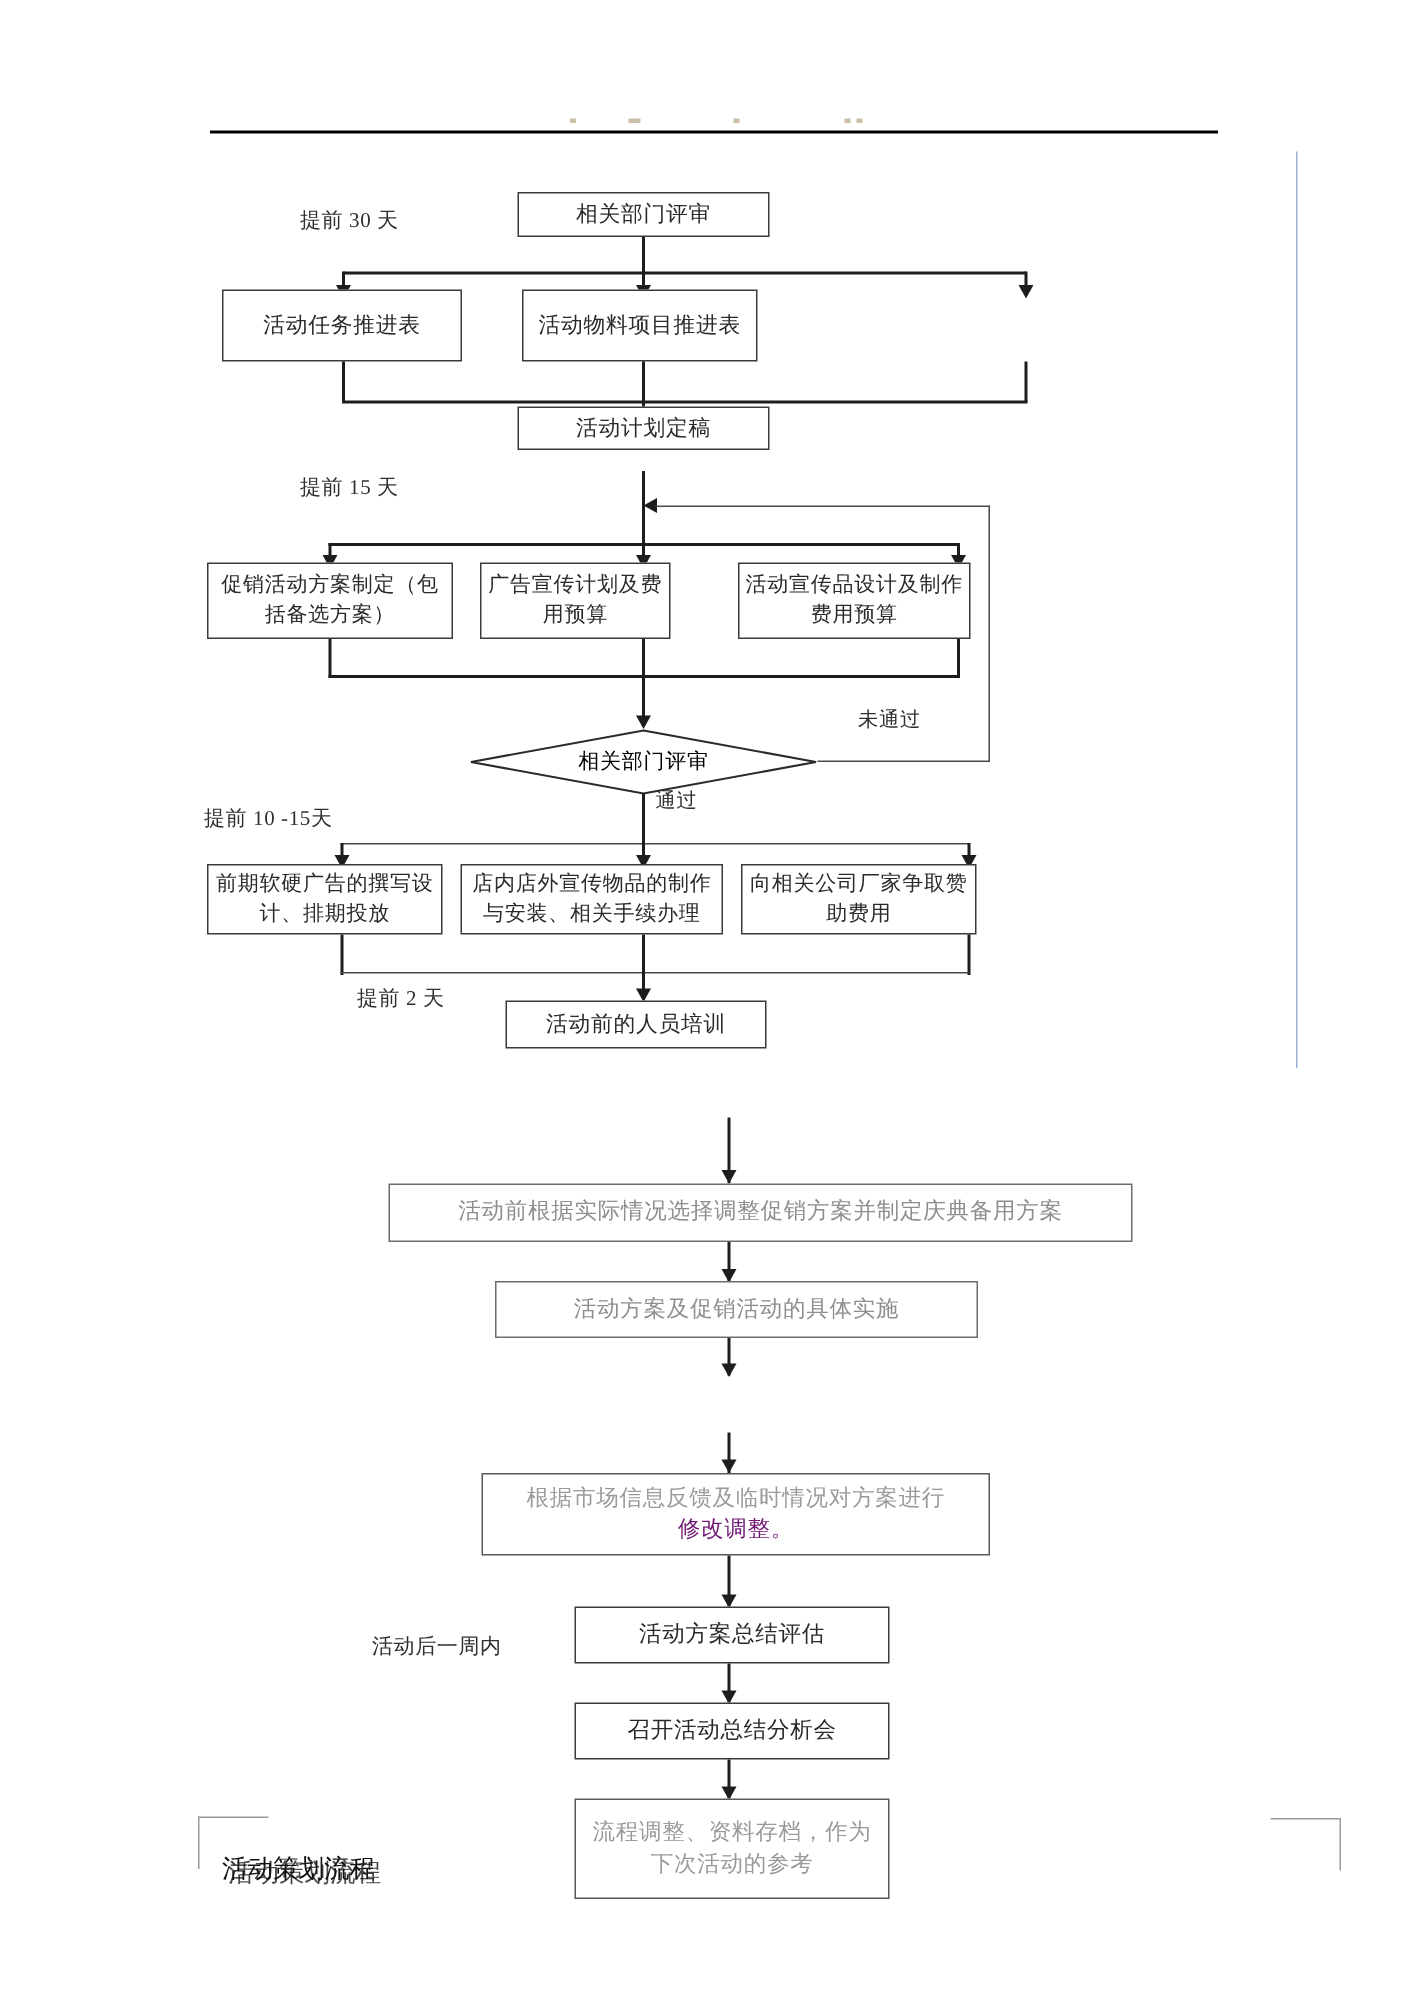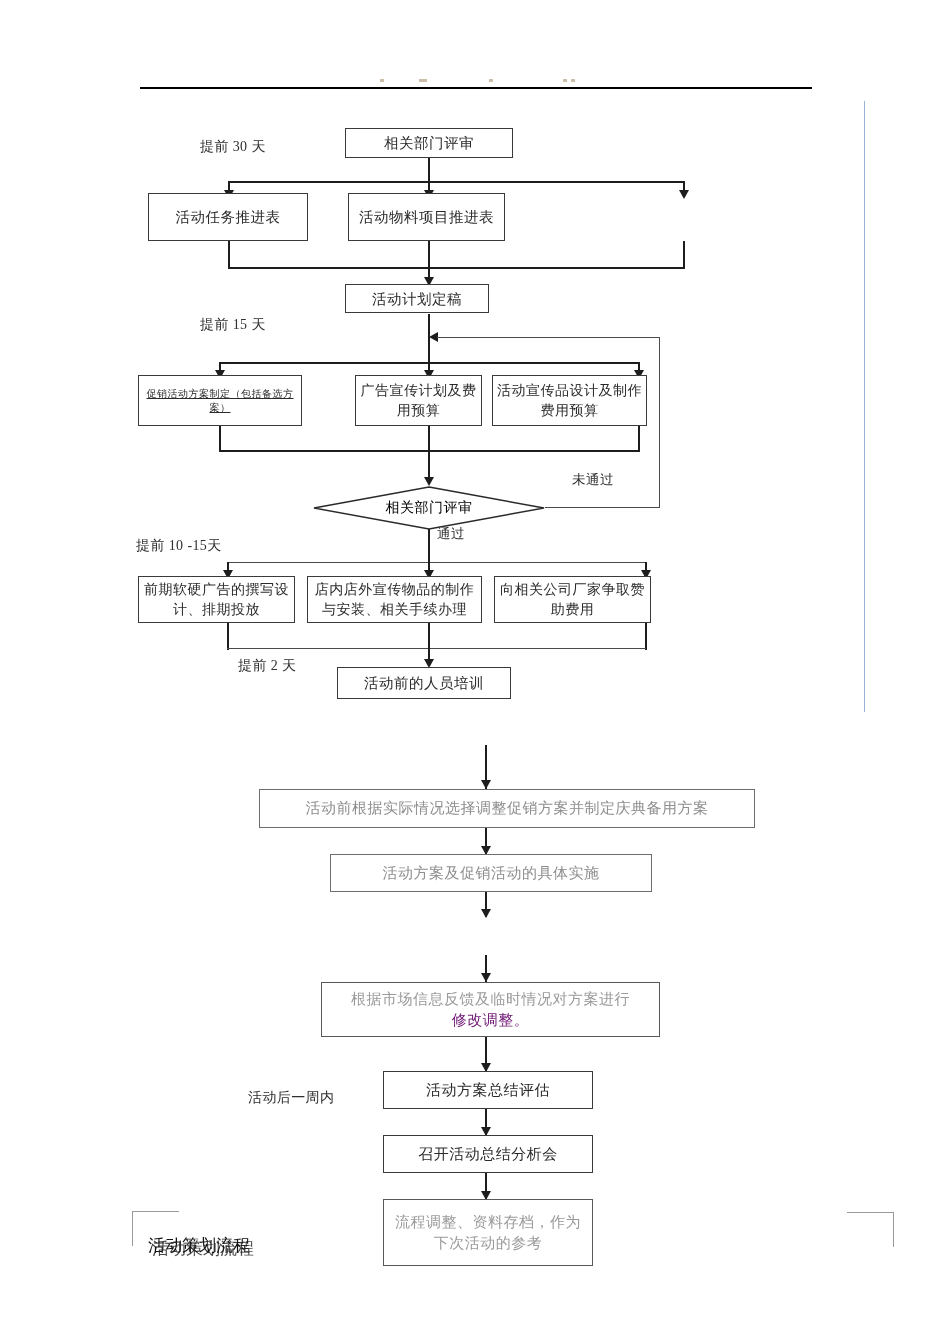--- a/index.html
+++ b/index.html
@@ -181,40 +181,40 @@
     <span class="txt">活动物料项目推进表</span>
   </div>
 
   <div class="vline" style="left:228px;top:241px;height:27px;"></div>
   <div class="vline" style="left:428px;top:241px;height:27px;"></div>
   <div class="vline" style="left:683px;top:241px;height:27px;"></div>
   <div class="hline" style="left:228px;top:267px;width:457px;"></div>
   <div class="vline" style="left:428px;top:267px;height:13px;"></div>
   <div class="arrow-down" style="left:424px;top:277px;"></div>
 
-  <div class="node" style="left:345px;top:284px;width:144px;height:29px;">
+  <div class="node" style="left:345px;top:271px;width:168px;height:29px;">
     <span class="txt">活动计划定稿</span>
   </div>
 
   <div class="vline" style="left:428px;top:314px;height:49px;"></div>
 
   <div class="arrow-left" style="left:429px;top:332px;"></div>
 
   <div class="hline" style="left:219px;top:362px;width:420px;"></div>
   <div class="vline" style="left:219px;top:362px;height:10px;"></div>
   <div class="arrow-down" style="left:215px;top:370px;"></div>
   <div class="vline" style="left:428px;top:362px;height:10px;"></div>
   <div class="arrow-down" style="left:424px;top:370px;"></div>
   <div class="vline" style="left:638px;top:362px;height:10px;"></div>
   <div class="arrow-down" style="left:634px;top:370px;"></div>
 
-  <div class="node" style="left:138px;top:375px;width:164px;height:51px;font-size:10px;text-decoration:underline;">
+  <div class="node" style="left:138px;top:375px;width:164px;height:51px;font-size:14px;">
     <span class="txt">促销活动方案制定（包括备选方案）</span>
   </div>
-  <div class="node" style="left:320px;top:375px;width:127px;height:51px;font-size:14px;margin-left:35px;">
+  <div class="node" style="left:320px;top:375px;width:127px;height:51px;font-size:14px;">
     <span class="txt">广告宣传计划及费用预算</span>
   </div>
   <div class="node" style="left:492px;top:375px;width:155px;height:51px;font-size:14px;">
     <span class="txt">活动宣传品设计及制作费用预算</span>
   </div>
 
   <div class="vline" style="left:219px;top:426px;height:26px;"></div>
   <div class="vline" style="left:428px;top:426px;height:26px;"></div>
   <div class="vline" style="left:638px;top:426px;height:26px;"></div>
   <div class="hline" style="left:219px;top:450px;width:421px;"></div>

